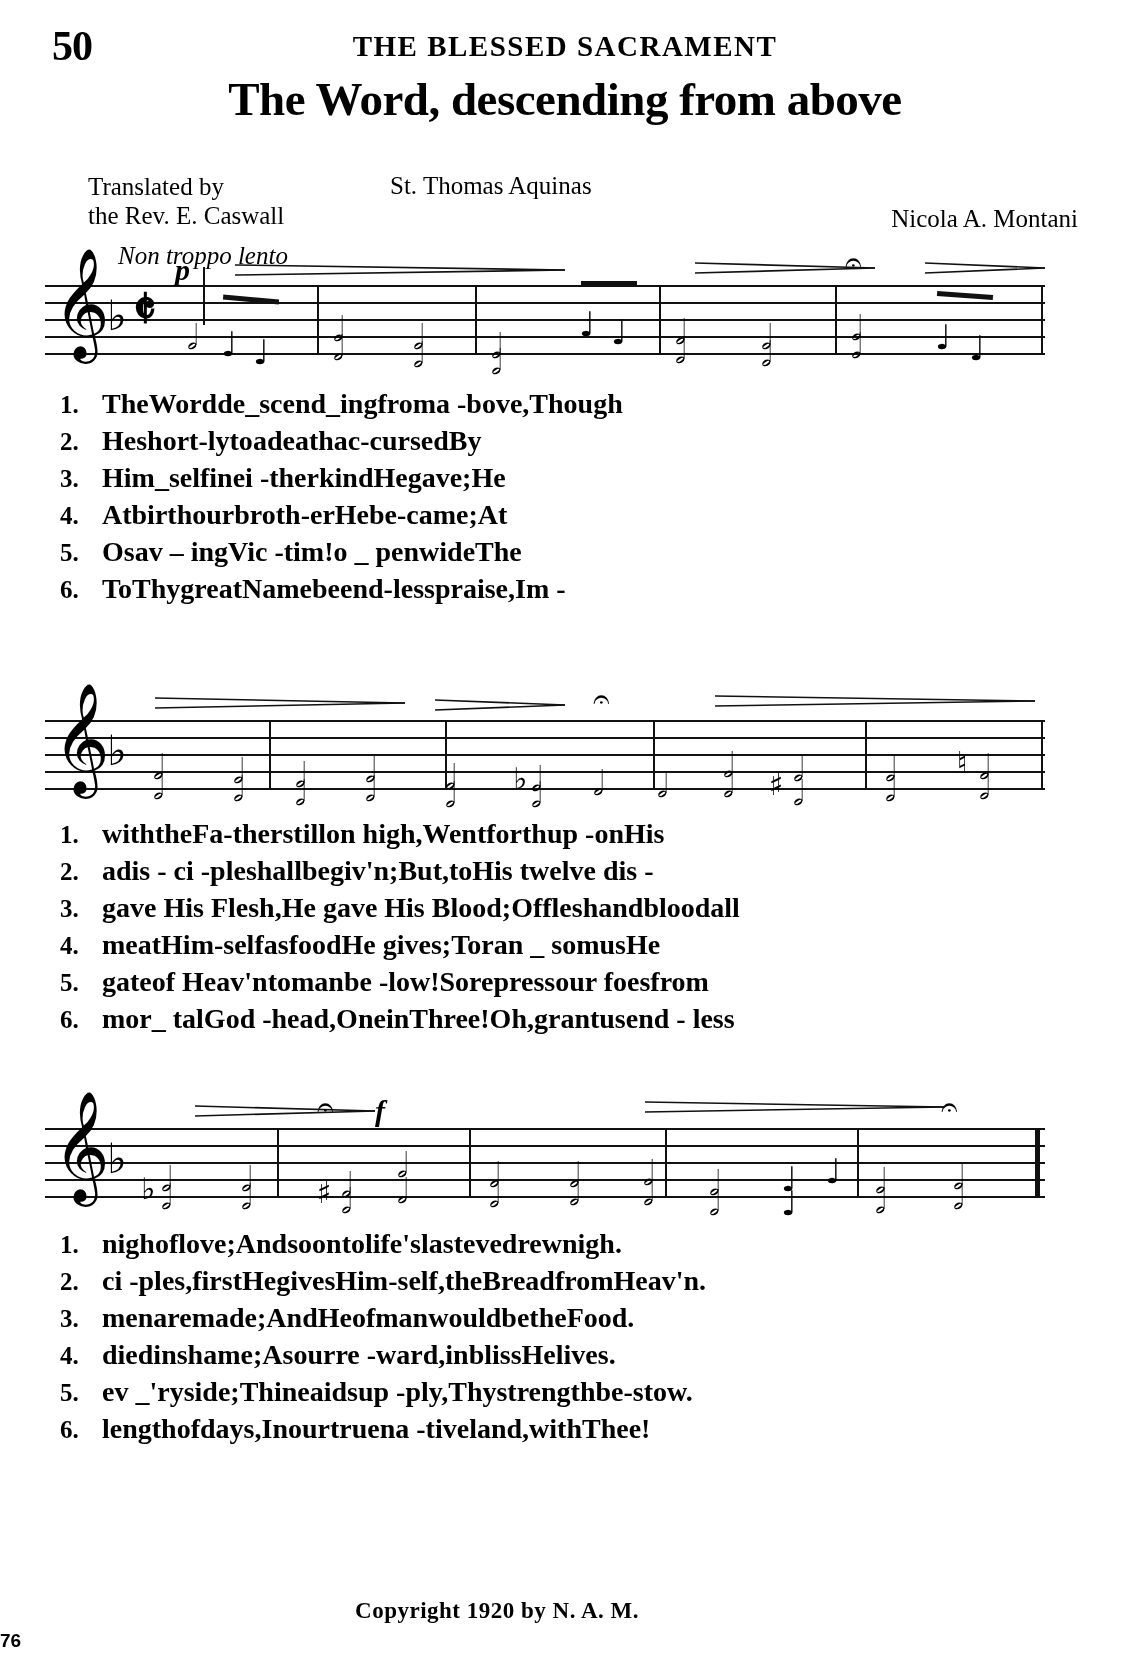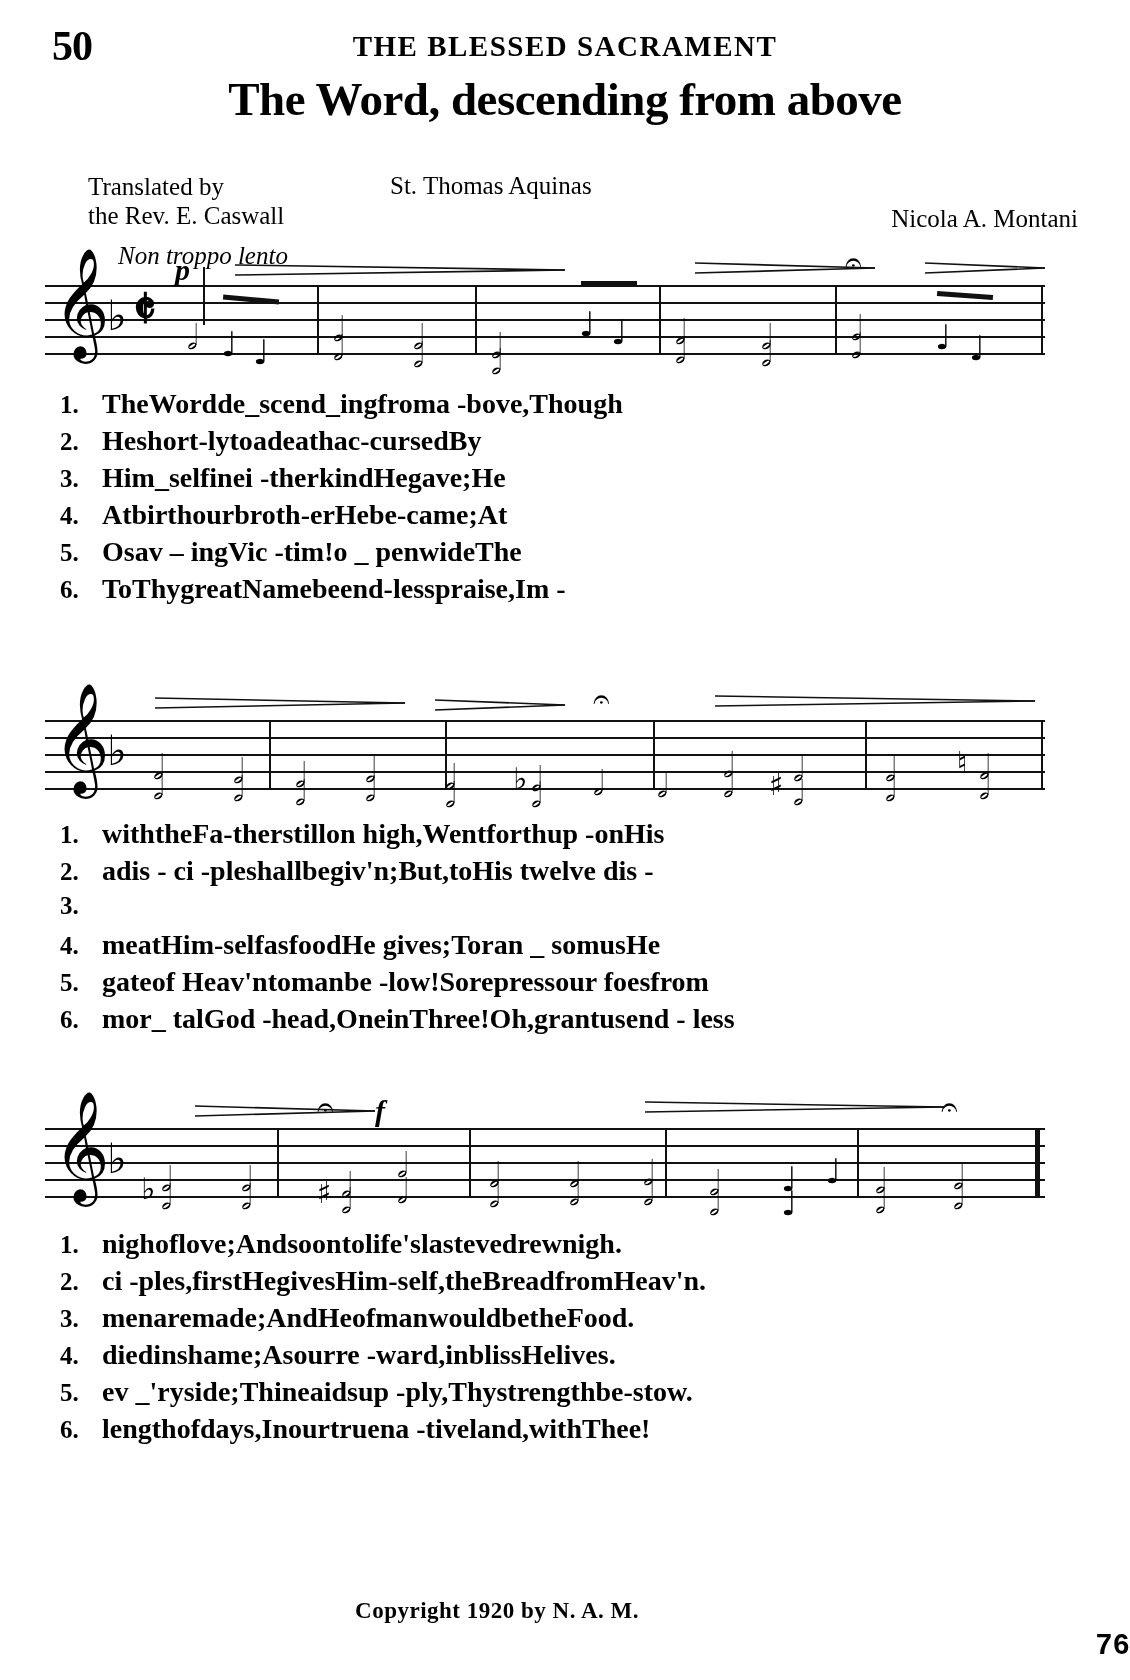--- a/index.html
+++ b/index.html
@@ -225,24 +225,24 @@
     font-size: 23px;
     font-weight: bold;
     letter-spacing: 0.5px;
     font-family: "Liberation Serif", serif;
   }
   .page-number {
     position: absolute;
     left: 0;
     top: 1630px;
     width: 1130px;
-    text-align: right;
-    font-size: 29px;
+    text-align: left;
+    font-size: 19px;
     font-weight: bold;
-    font-family: Liberation Mono, monospace;
+    font-family: Liberation Sans, sans-serif;
   }
 </style>
 </head>
 <body>
 
 <div class="page">
 
   <div class="hymn-number">50</div>
   <div class="section-title">THE BLESSED SACRAMENT</div>
   <div class="hymn-title">The Word, descending from above</div>
@@ -503,20 +503,29 @@
         <span class="syl">shall</span>
         <span class="syl">be</span>
         <span class="syl">giv'n;</span>
         <span class="syl">But,</span>
         <span class="syl">to</span>
         <span class="syl">His twelve dis -</span>
       </span>
     </div>
     <div class="lyric-row">
       <span class="lyric-num">3.</span>
+      <span class="lyric-text">
+        <span class="syl">gave His Flesh,</span>
+        <span class="syl">He gave His Blood;</span>
+        <span class="syl">Of</span>
+        <span class="syl">flesh</span>
+        <span class="syl">and</span>
+        <span class="syl">blood</span>
+        <span class="syl">all</span>
+      </span>
     </div>
     <div class="lyric-row">
       <span class="lyric-num">4.</span>
       <span class="lyric-text">
         <span class="syl">meat</span>
         <span class="syl">Him-self</span>
         <span class="syl">as</span>
         <span class="syl">food</span>
         <span class="syl">He gives;</span>
         <span class="syl">To</span>

